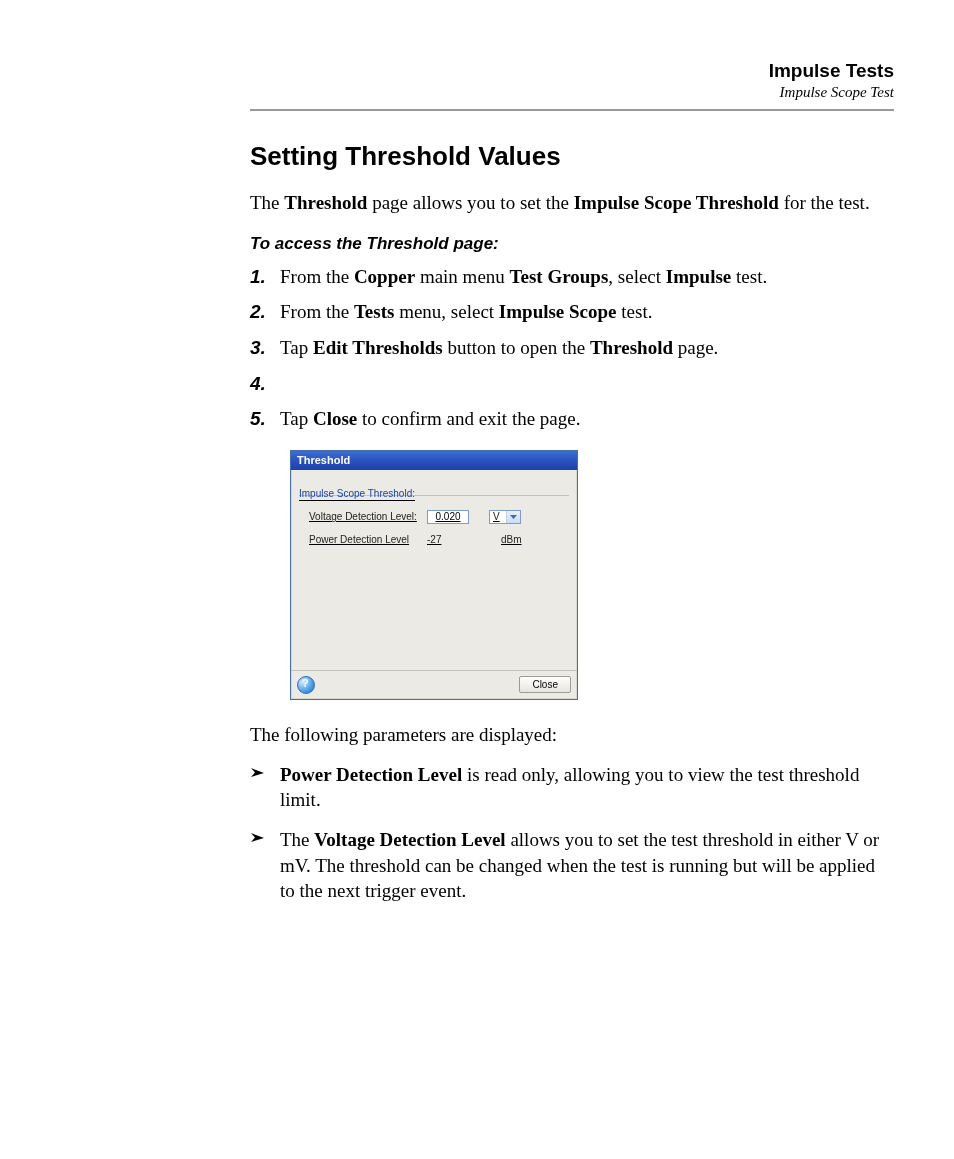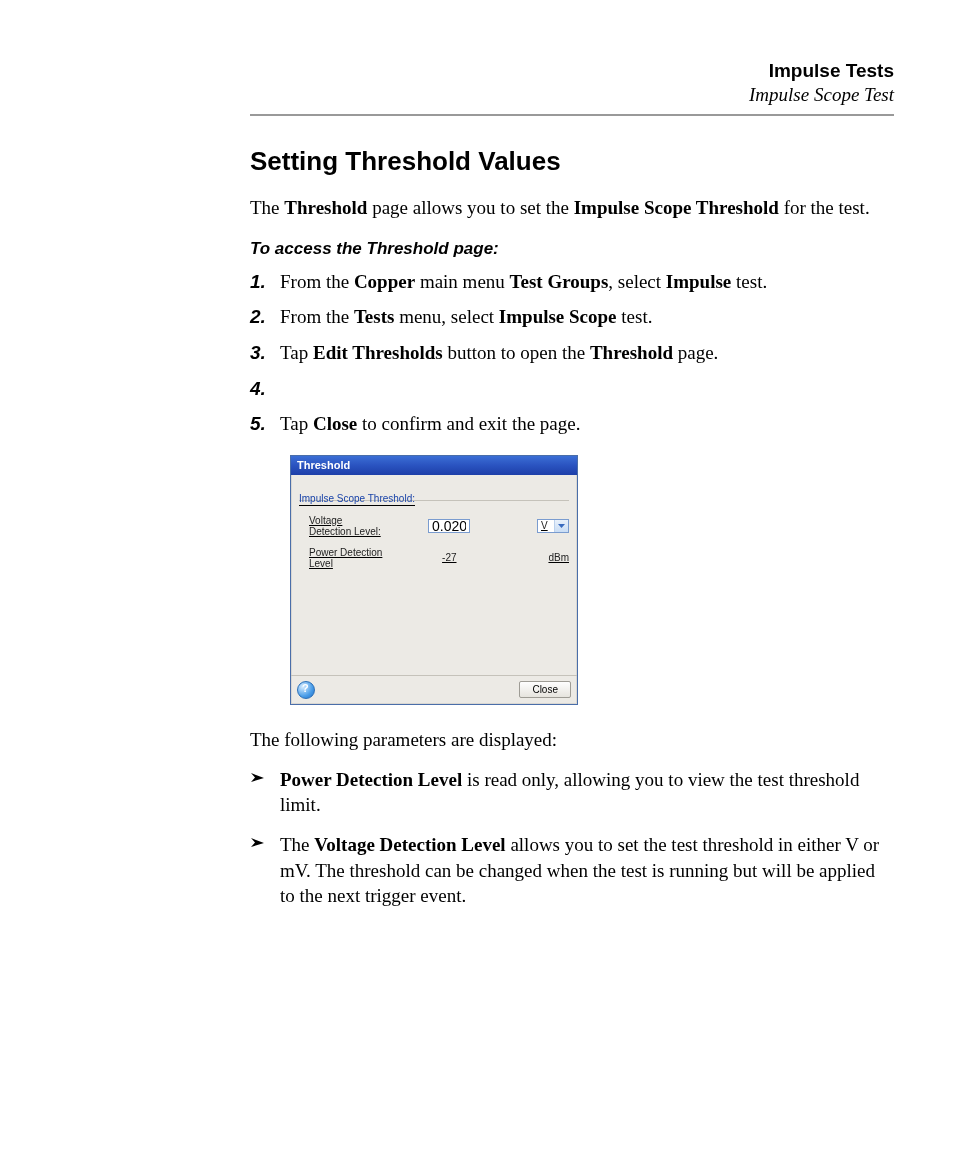--- a/index.html
+++ b/index.html
@@ -24,21 +24,21 @@
     margin-left: 120px;
     margin-bottom: 6px;
   }
   .header-title {
     font-weight: bold;
     font-size: 19px;
     font-family: "Segoe UI", "Verdana", sans-serif;
   }
   .header-sub {
     font-style: italic;
-    font-size: 19px;
+    font-size: 15px;
     font-family: "Georgia", serif;
     margin-top: 2px;
   }
   .rule {
     border: none;
     border-top: 2px solid #999;
     margin: 8px 0 30px 120px;
   }
   .section {
     margin-left: 120px;
@@ -119,28 +119,27 @@
     margin-top: -6px;
     padding-top: 14px;
   }
   .row {
     display: flex;
     align-items: center;
     margin-bottom: 10px;
     font-size: 10px;
     color: #222;
     padding-left: 10px;
-    gap: 47px;
   }
   .row .lbl { width: 118px; }
   .row .val { width: 54px; }
   .txtbox {
     border: 1px solid #7a9ccf;
     background: #fff;
-    font-size: 14px;
+    font-size: 10px;
     height: 14px;
     line-height: 14px;
     padding: 0 3px;
     width: 42px;
     box-sizing: border-box;
     text-align: center;
   }
   .unit {
     margin-left:20px;
     font-size:10px;

